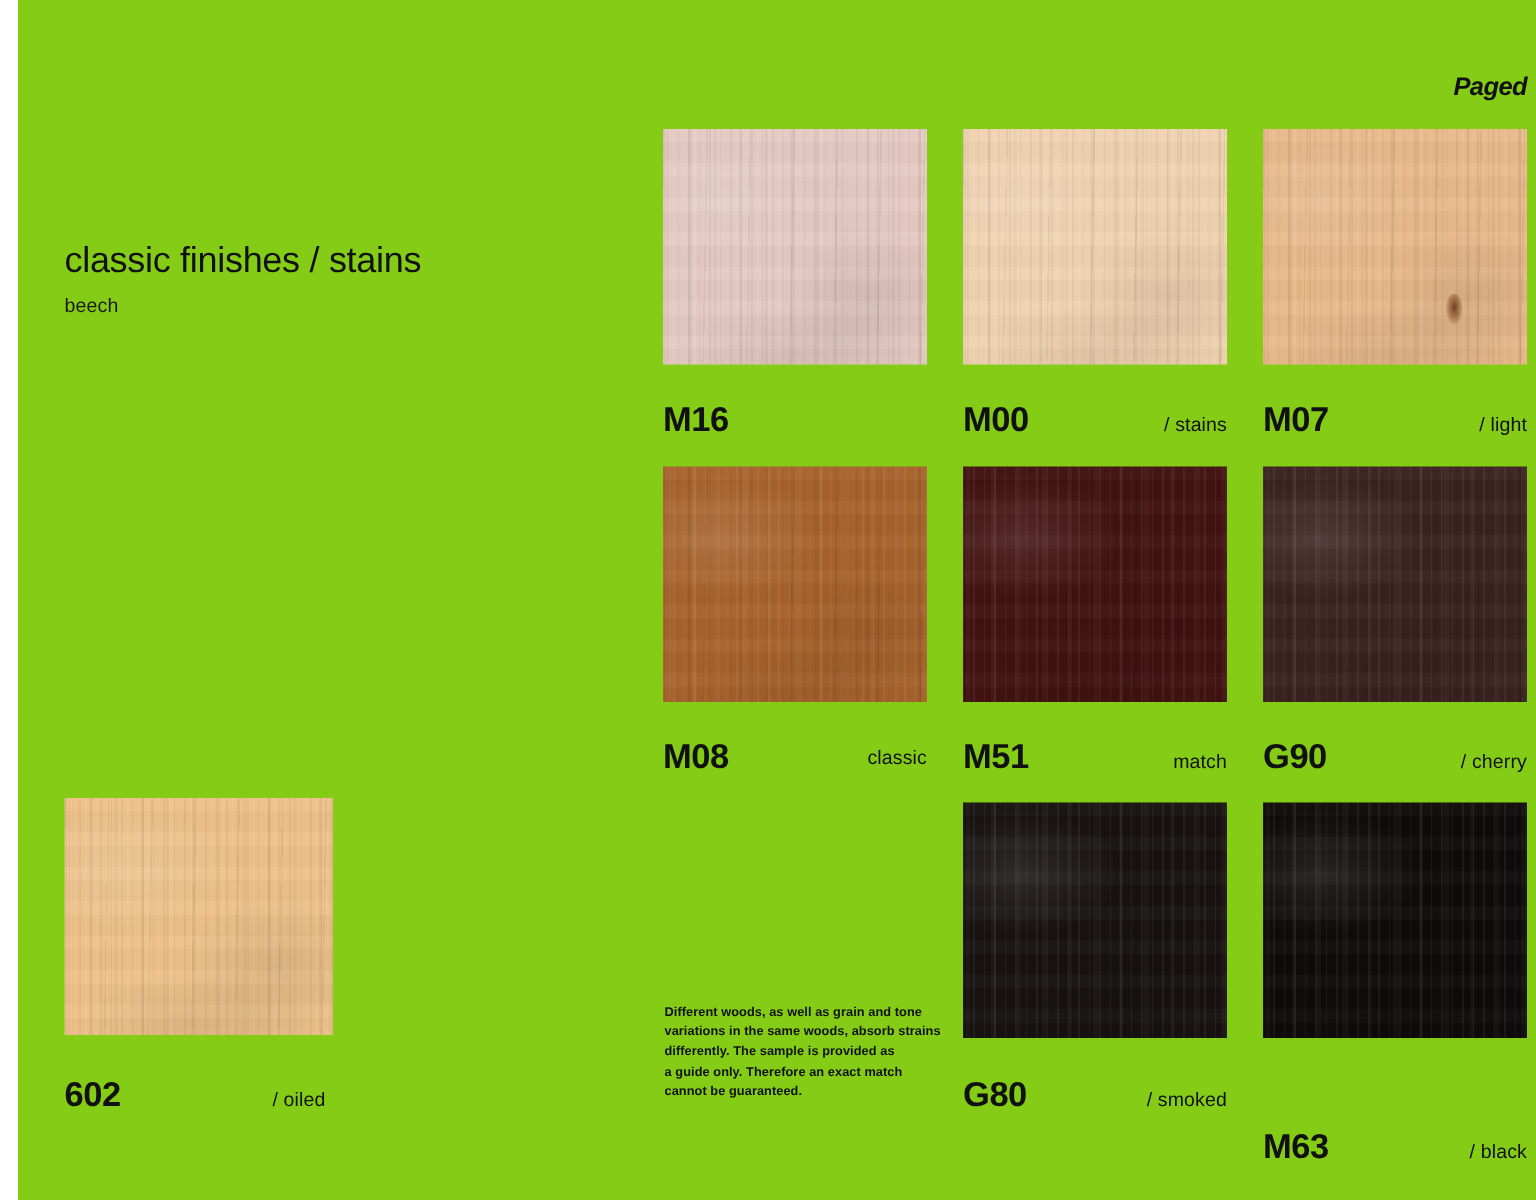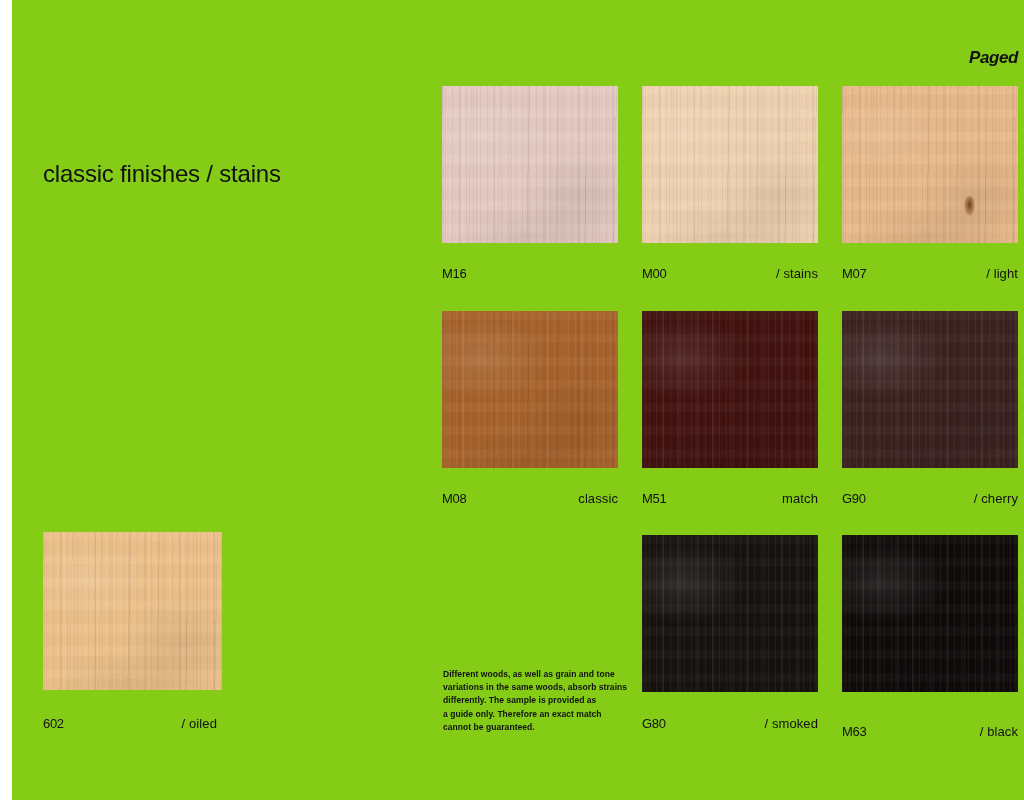--- a/index.html
+++ b/index.html
@@ -119,22 +119,22 @@
   .grid-swatch { position: absolute; }
 
   
   .label-row {
     position: absolute;
     display: flex;
     align-items: baseline;
     justify-content: space-between;
   }
   .label-code {
-    font-size: 13px;
-    font-weight: 400;
+    font-size: 23px;
+    font-weight: 700;
     color: #111111;
     letter-spacing: -0.3px;
   }
   .label-mod {
     font-size: 13px;
     font-weight: 400;
     color: #111111;
     letter-spacing: 0.1px;
   }
 
@@ -154,20 +154,21 @@
 </style>
 </head>
 <body>
 
 <div class="page">
 
   <div class="brand">Paged</div>
 
   <div class="heading-block">
     <div class="heading-title">classic finishes / stains</div>
+    <div class="heading-sub">beech</div>
   </div>
 
   <div class="swatch grid-swatch" id="sw-featured" style="left: 31px; top: 532px; width: 179px; height: 158px; background-color: rgb(237, 193, 138);">
     <div class="grain"></div>
     <div class="grain-soft"></div>
   </div>
   <div class="label-row" style="left:31px; top:716px; width:174px;">
     <span class="label-code">602</span>
     <span class="label-mod">/ oiled</span>
   </div>
@@ -241,18 +242,18 @@
   </div>
   <div class="label-row" style="left:630px; top:716px; width:176px;">
     <span class="label-code">G80</span>
     <span class="label-mod">/ smoked</span>
   </div>
 
   <div class="swatch grid-swatch" style="left: 830px; top: 535px; width: 176px; height: 157px; background-color: rgb(14, 11, 10);">
     <div class="grain"></div>
     <div class="grain-soft"></div>
   </div>
-  <div class="label-row" style="left:830px; top:724px; width:176px;text-align:right;">
+  <div class="label-row" style="left:830px; top:751px; width:176px;text-align:right;">
     <span class="label-code">M63</span>
     <span class="label-mod">/ black</span>
   </div>
 
 </div>
 
 </body></html>

